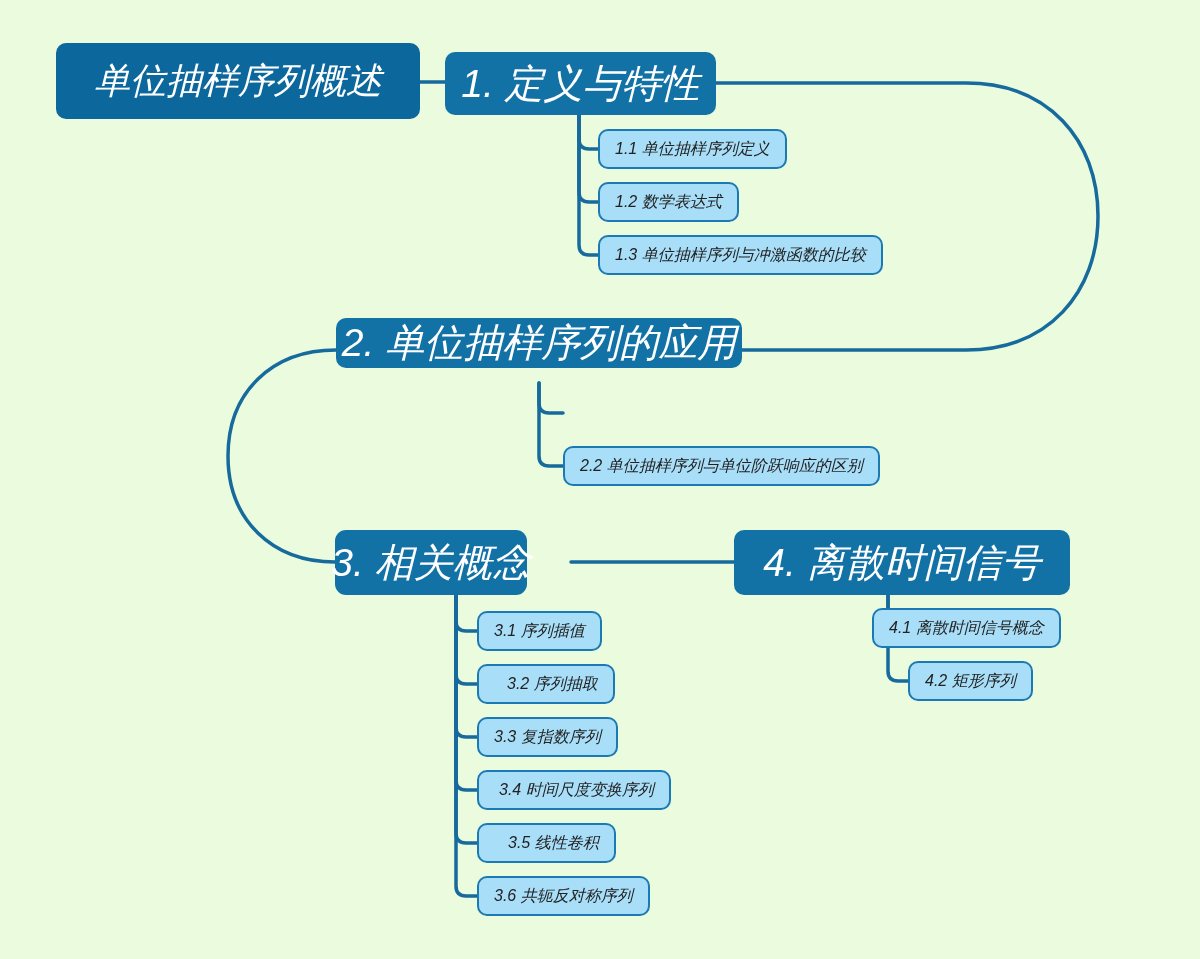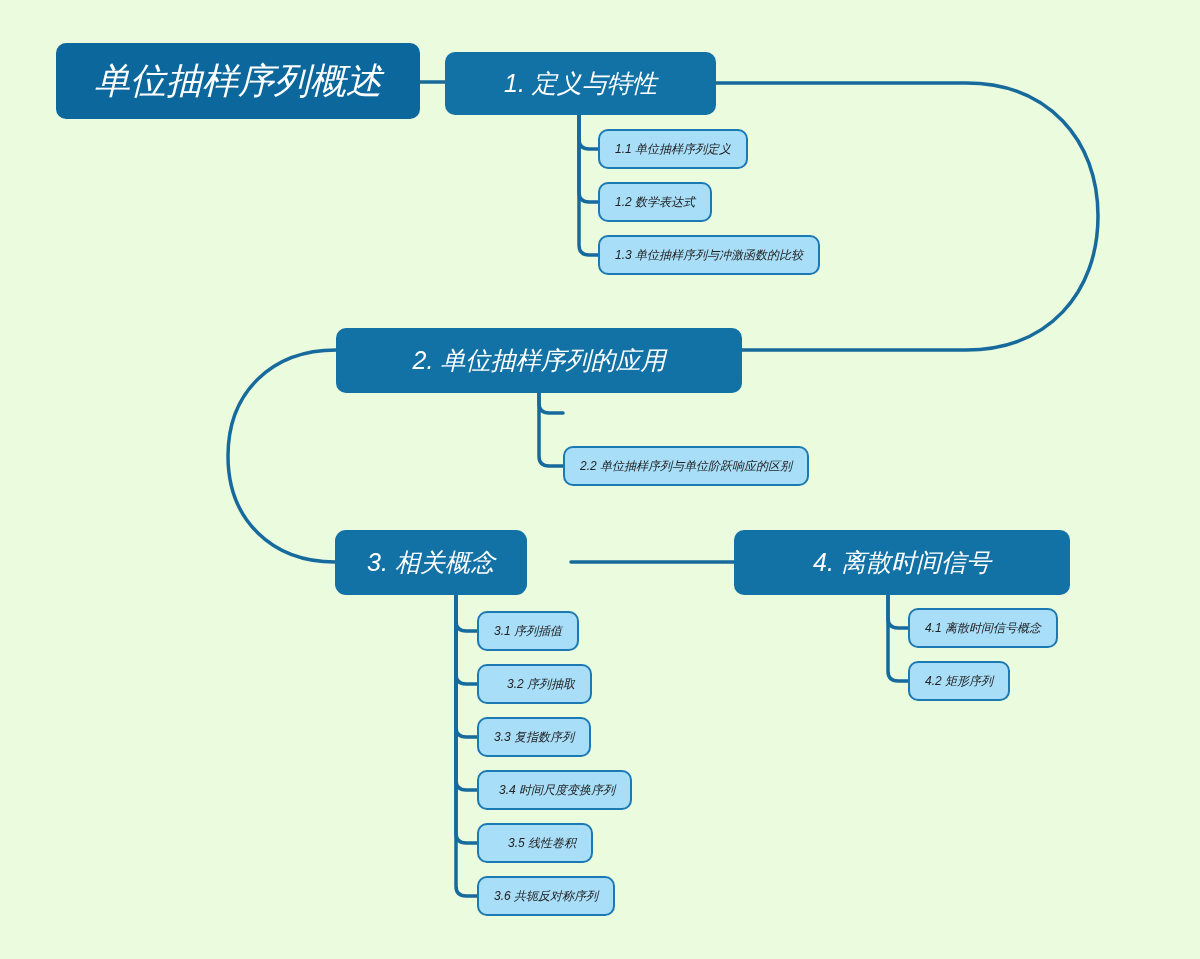--- a/index.html
+++ b/index.html
@@ -28,32 +28,32 @@
     box-sizing: border-box;
     white-space: nowrap;
   }
   .main {
     background: var(--node-fill, #1272A6);
     color: var(--node-text, #FFFFFF);
     border-radius: 10px;
     display: flex;
     align-items: center;
     justify-content: center;
-    font-size: 25px;
+    font-size: 39px;
   }
   .root {
     background: var(--root-fill, #0C689C);
     font-size: 36px;
   }
   .child {
     background: var(--child-fill, #A8DEF8);
     border: 2px solid var(--child-border, #1B79B3);
     border-radius: 10px;
     color: var(--child-text, #222222);
-    font-size: 12px;
+    font-size: 16px;
     height: 40px;
     line-height: 36px;
     padding: 0 15px;
   }
 </style>
 </head>
 <body>
 
 <div class="canvas">
 
@@ -82,35 +82,35 @@
     <path d="M 456 595 V 886 Q 456 896 466 896 H 477"></path>
 
     <path d="M 888 595 V 618 Q 888 628 898 628 H 908"></path>
     <path d="M 888 595 V 671 Q 888 681 898 681 H 908"></path>
   </svg>
 
   <div class="node main root" style="left:56px; top:43px; width:364px; height:76px;">单位抽样序列概述</div>
 
   <div class="node main" style="left:445px; top:52px; width:271px; height:63px;">1. 定义与特性</div>
 
-  <div class="node main" style="left:336px; top:328px; width:406px; height:65px;">2. 单位抽样序列的应用</div>
+  <div class="node main" style="left:336px; top:318px; width:406px; height:50px;">2. 单位抽样序列的应用</div>
 
   <div class="node main" style="left:335px; top:530px; width:192px; height:65px;border-radius:11px;">3. 相关概念</div>
 
   <div class="node main" style="left:734px; top:530px; width:336px; height:65px;">4. 离散时间信号</div>
 
   <div class="node child" style="left:598px; top:129px;">1.1 单位抽样序列定义</div>
   <div class="node child" style="left:598px; top:182px;">1.2 数学表达式</div>
   <div class="node child" style="left:598px; top:235px;">1.3 单位抽样序列与冲激函数的比较</div>
 
   <div class="node child" style="left:563px; top:446px;">2.2 单位抽样序列与单位阶跃响应的区别</div>
 
   <div class="node child" style="left:477px; top:611px;">3.1 序列插值</div>
   <div class="node child" style="left:477px; top:664px;padding-left:28px;">3.2 序列抽取</div>
   <div class="node child" style="left:477px; top:717px;">3.3 复指数序列</div>
   <div class="node child" style="left:477px; top:770px;padding-left:20px;">3.4 时间尺度变换序列</div>
   <div class="node child" style="left:477px; top:823px;padding-left:29px;">3.5 线性卷积</div>
   <div class="node child" style="left:477px; top:876px;">3.6 共轭反对称序列</div>
 
-  <div class="node child" style="left:908px; top:608px;">4.1 离散时间信号概念</div>
+  <div class="node child" style="left:872px; top:608px;">4.1 离散时间信号概念</div>
   <div class="node child" style="left:908px; top:661px;">4.2 矩形序列</div>
 
 </div>
 
 </body></html>

